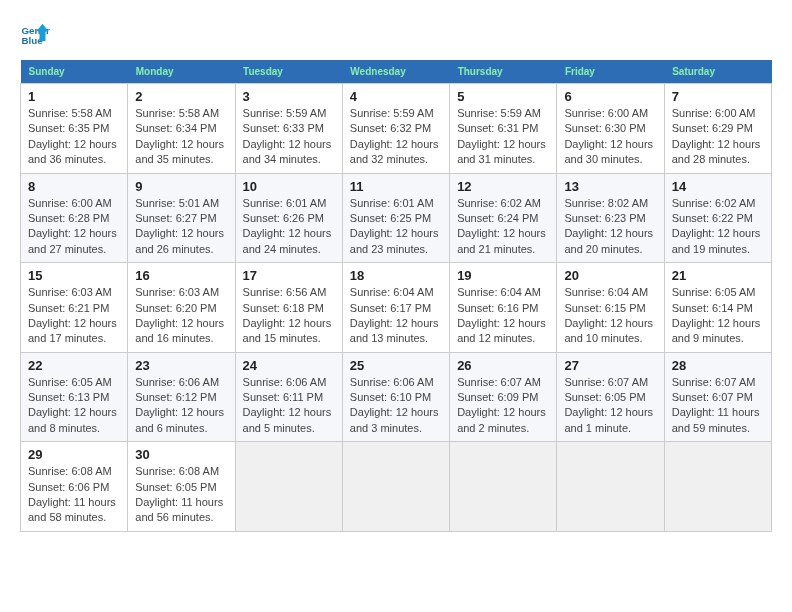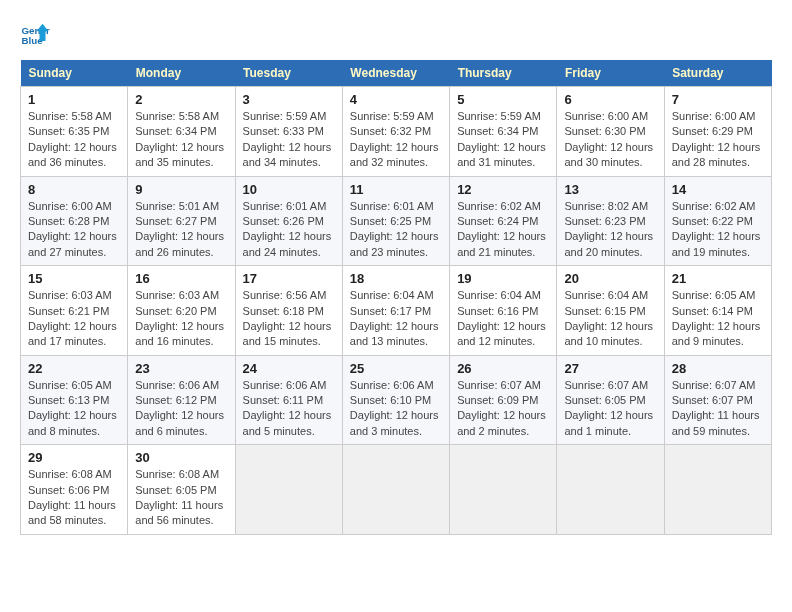--- a/index.html
+++ b/index.html
@@ -37,24 +37,24 @@
       font-size: 16px;
       color: #555;
     }
     table {
       width: 100%;
       border-collapse: collapse;
       font-size: 11px;
     }
     th {
       background-color: #2d6db5;
-      color: #fef9c3;
+      color: #86efac;
       padding: 6px 8px;
       text-align: left;
-      font-size: 12px;
+      font-size: 10px;
       font-weight: bold;
     }
     td {
       border: 1px solid #ccc;
       padding: 5px 7px;
       vertical-align: top;
       height: 80px;
       width: 14.28%;
     }
     tr:nth-child(even) td {
@@ -138,21 +138,21 @@
         <td>
           <span class="day-num">4</span>
           <div class="day-info">Sunrise: 5:59 AM
 Sunset: 6:32 PM
 Daylight: 12 hours
 and 32 minutes.</div>
         </td>
         <td>
           <span class="day-num">5</span>
           <div class="day-info">Sunrise: 5:59 AM
-Sunset: 6:34 PM
+Sunset: 6:31 PM
 Daylight: 12 hours
 and 31 minutes.</div>
         </td>
         <td>
           <span class="day-num">6</span>
           <div class="day-info">Sunrise: 6:00 AM
 Sunset: 6:30 PM
 Daylight: 12 hours
 and 30 minutes.</div>
         </td>

